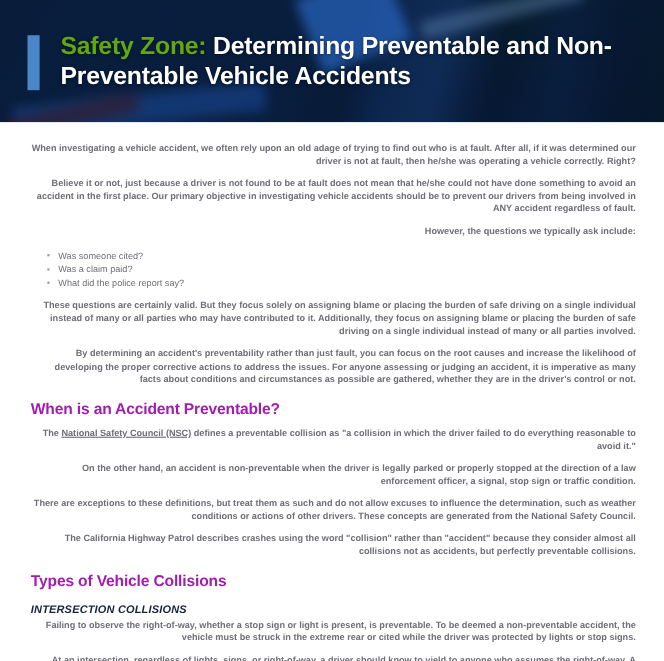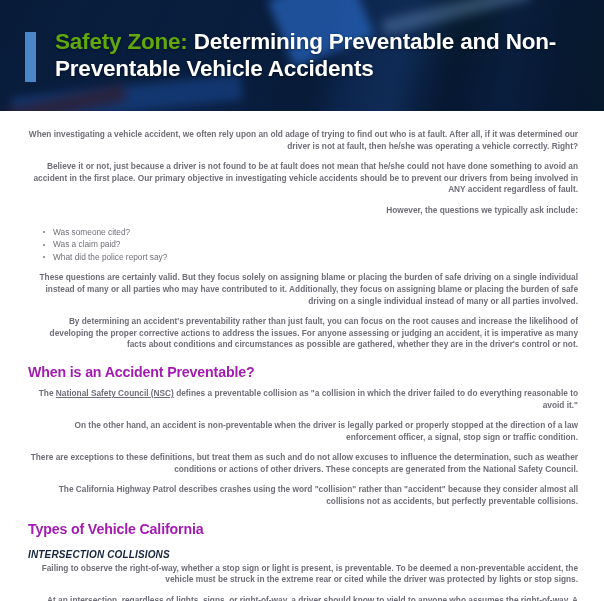--- a/index.html
+++ b/index.html
@@ -201,19 +201,19 @@
   <p>By determining an accident's preventability rather than just fault, you can focus on the root causes and increase the likelihood of developing the proper corrective actions to address the issues. For anyone assessing or judging an accident, it is imperative as many facts about conditions and circumstances as possible are gathered, whether they are in the driver's control or not.</p>
 
   <h2 class="sec">When is an Accident Preventable?</h2>
 
   <p><span>The </span><a href="#">National Safety Council (NSC)</a><span> defines a preventable collision as "a collision in which the driver failed to do everything reasonable to avoid it."</span></p>
 
   <p>On the other hand, an accident is non-preventable when the driver is legally parked or properly stopped at the direction of a law enforcement officer, a signal, stop sign or traffic condition.</p>
   <p>There are exceptions to these definitions, but treat them as such and do not allow excuses to influence the determination, such as weather conditions or actions of other drivers. These concepts are generated from the National Safety Council.</p>
   <p>The California Highway Patrol describes crashes using the word "collision" rather than "accident" because they consider almost all collisions not as accidents, but perfectly preventable collisions.</p>
 
-  <h2 class="sec">Types of Vehicle California</h2>
+  <h2 class="sec">Types of Vehicle Collisions</h2>
 
   <h3 class="subsec">INTERSECTION COLLISIONS</h3>
   <p>Failing to observe the right-of-way, whether a stop sign or light is present, is preventable. To be deemed a non-preventable accident, the vehicle must be struck in the extreme rear or cited while the driver was protected by lights or stop signs.</p>
   <p>At an intersection, regardless of lights, signs, or right-of-way, a driver should know to yield to anyone who assumes the right-of-way. A responsible driver should also know and understand the turning radius of the vehicle and avoid damaging others. These are preventable collisions.</p>
 
 </div>
 
 </body></html>

